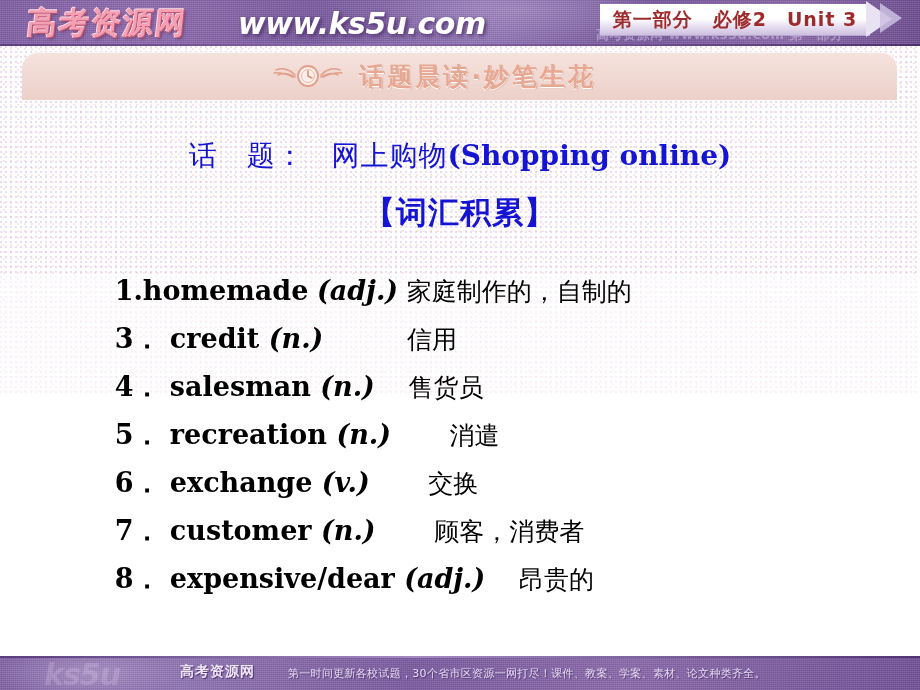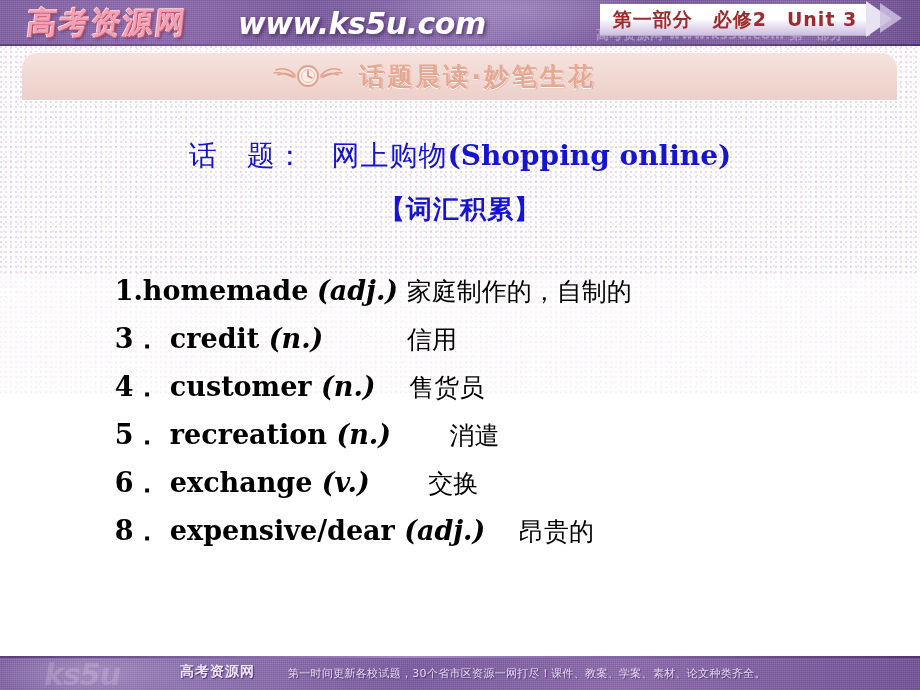--- a/index.html
+++ b/index.html
@@ -226,21 +226,21 @@
   .topic-line .cn { letter-spacing: 1px; }
   .topic-line .en { font-weight: bold; }
 
   .vocab-heading {
     position: absolute;
     left: 0;
     top: 88px;
     width: 920px;
     text-align: center;
     font-family: "DejaVu Sans", sans-serif;
-    font-size: 26px;
+    font-size: 31px;
     font-weight: bold;
     color: #1414d2;
     letter-spacing: 1px;
     white-space: nowrap;
   }
 
   .vocab-list {
     position: absolute;
     left: 46px;
     top: 133px;
@@ -390,27 +390,30 @@
     <div class="vocab-heading">【词汇积累】</div>
 
     <div class="vocab-list">
       <div class="vocab-item">
         <span class="num">1.</span><span class="word">homemade</span><span> </span><span class="pos">(adj.)</span><span> </span><span class="gloss">家庭制作的，自制的</span>
       </div>
       <div class="vocab-item">
         <span class="num">3．</span><span class="word"> credit </span><span class="pos">(n.)</span><span> </span><span class="gloss">　　　信用</span>
       </div>
       <div class="vocab-item">
-        <span class="num">4．</span><span class="word"> customer </span><span class="pos">(n.)</span><span> </span><span class="gloss">　售货员</span>
+        <span class="num">4．</span><span class="word"> salesman </span><span class="pos">(n.)</span><span> </span><span class="gloss">　售货员</span>
       </div>
       <div class="vocab-item">
         <span class="num">5．</span><span class="word"> recreation </span><span class="pos">(n.)</span><span> </span><span class="gloss">　　消遣</span>
       </div>
       <div class="vocab-item">
         <span class="num">6．</span><span class="word"> exchange </span><span class="pos">(v.)</span><span> </span><span class="gloss">　　交换</span>
+      </div>
+      <div class="vocab-item">
+        <span class="num">7．</span><span class="word"> customer </span><span class="pos">(n.)</span><span> </span><span class="gloss">　　顾客，消费者</span>
       </div>
       <div class="vocab-item">
         <span class="num">8．</span><span class="word"> expensive/dear </span><span class="pos">(adj.)</span><span> </span><span class="gloss">　昂贵的</span>
       </div>
     </div>
 
   </div>
 
   <div class="footer">
     <div class="footer-texture"></div>

